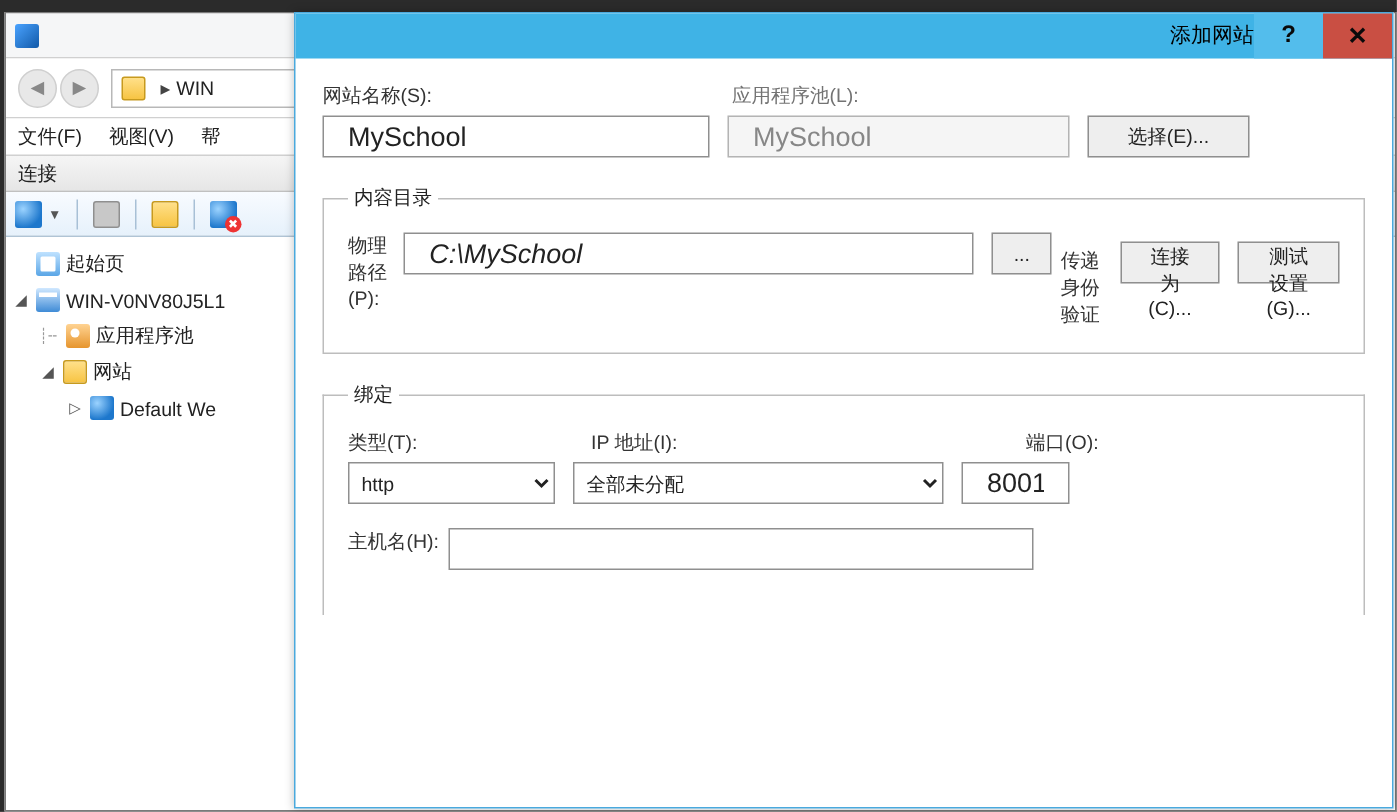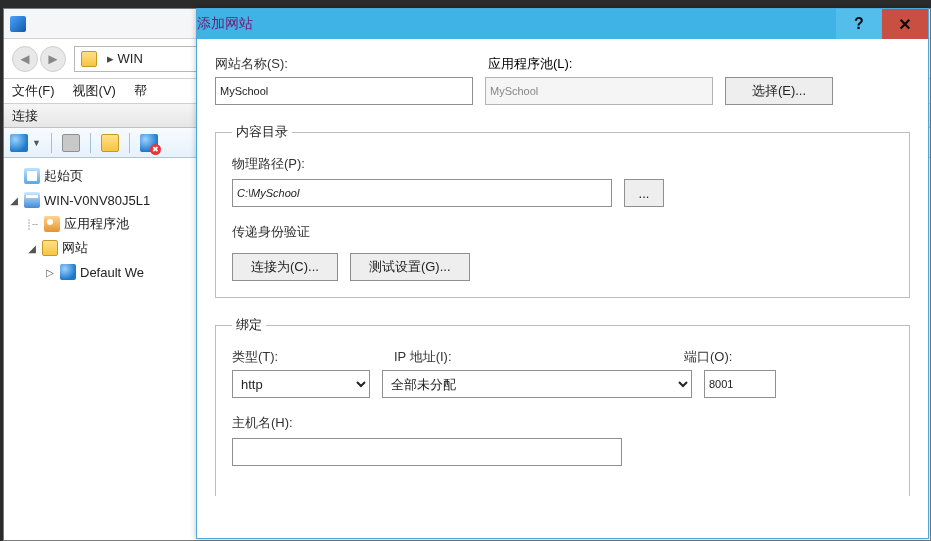--- a/index.html
+++ b/index.html
@@ -39,35 +39,35 @@
     .ico-server::before{content:"";position:absolute;left:2px;right:2px;top:3px;height:3px;background:#fff}
     .ico-apppool{background:linear-gradient(#ffd392,#e6952e);position:relative}
     .ico-apppool::after{content:"";position:absolute;left:3px;top:3px;width:6px;height:6px;border-radius:50%;background:#fff}
     .ico-sites{background:linear-gradient(#ffe08a,#f7c443);border:1px solid #c79a1e}
     .ico-default{background:radial-gradient(circle at 30% 30%,#9bd3ff,#1d77cc 70%)}
     .dotted{color:#999;margin-right:2px;font-size:10px}
 
     
     .dialog{position:absolute;left:196px;top:8px;width:733px;height:531px;background:#fff;border:1px solid #4aa9dd;box-shadow:0 0 6px rgba(0,0,0,.25)}
     .dialog-titlebar{height:30px;background:#3fb3e6;display:flex;align-items:center}
-    .dialog-title{flex:1;text-align:left;color:#701a75;font-size:14px}
+    .dialog-title{flex:1;text-align:right;color:#000000;font-size:14px}
     .win-btns{display:flex;height:100%}
     .win-btn{width:46px;display:flex;align-items:center;justify-content:center;font-family:Arial,sans-serif;cursor:default}
     .win-help{background:#53bdec;font-weight:bold;font-size:16px;color:#0a0a0a}
     .win-close{background:#c94f43;color:#0a0a0a;font-weight:bold;font-size:16px}
     .dialog-body{position:absolute;left:18px;right:18px;top:46px;bottom:0}
     .row{display:flex;align-items:flex-start;gap:12px}
     .lbl{color:#333}
-    .lbl.grey{color:#000000}
-    .txt{height:28px;border:1px solid #8f8f8f;background:#fff;padding:0 4px;font-size:11px;outline:none}
+    .lbl.grey{color:#737373}
+    .txt{height:28px;border:1px solid #8f8f8f;background:#fff;padding:0 16px;font-size:18px;outline:none}
     .txt.readonly{background:#f5f5f5;color:#878787;border:1px solid #b4b4b4}
     .btn{height:28px;border:1px solid #8f8f8f;background:#eeeeee;padding:0 18px;cursor:default}
     fieldset.group{border:1px solid #bdbdbd;padding:14px 16px 16px;margin-top:18px}
     fieldset.group>legend{padding:0 4px}
-    .stack{display:flex;flex-direction:column;gap:6px}
+    .stack{display:flex;flex-direction:row;gap:6px}
     .sel{height:28px;border:1px solid #8f8f8f;background:#fff;padding:0 4px}
     .port{width:72px}
     .host{width:390px}
     .hint{margin-top:10px;color:#333}
   </style>
 </head>
 <body>
 <div class="app">
 
   <div class="iis-win">
@@ -172,21 +172,21 @@
         <legend>绑定</legend>
         <div class="row" style="gap:14px;margin-bottom:4px">
           <span class="lbl" style="width:148px">类型(T):</span>
           <span class="lbl" style="width:276px">IP 地址(I):</span>
           <span class="lbl">端口(O):</span>
         </div>
         <div class="row" style="">
           <select class="sel" style="width:138px">
             <option>http</option>
           </select>
-          <select class="sel" style="width:310px">
+          <select class="sel" style="width:247px">
             <option>全部未分配</option>
           </select>
           <input class="txt port" value="8001" style="">
         </div>
         <div class="stack" style="margin-top:16px">
           <span class="lbl">主机名(H):</span>
           <input class="txt host" value="" style="">
         </div>
       </fieldset>
 

